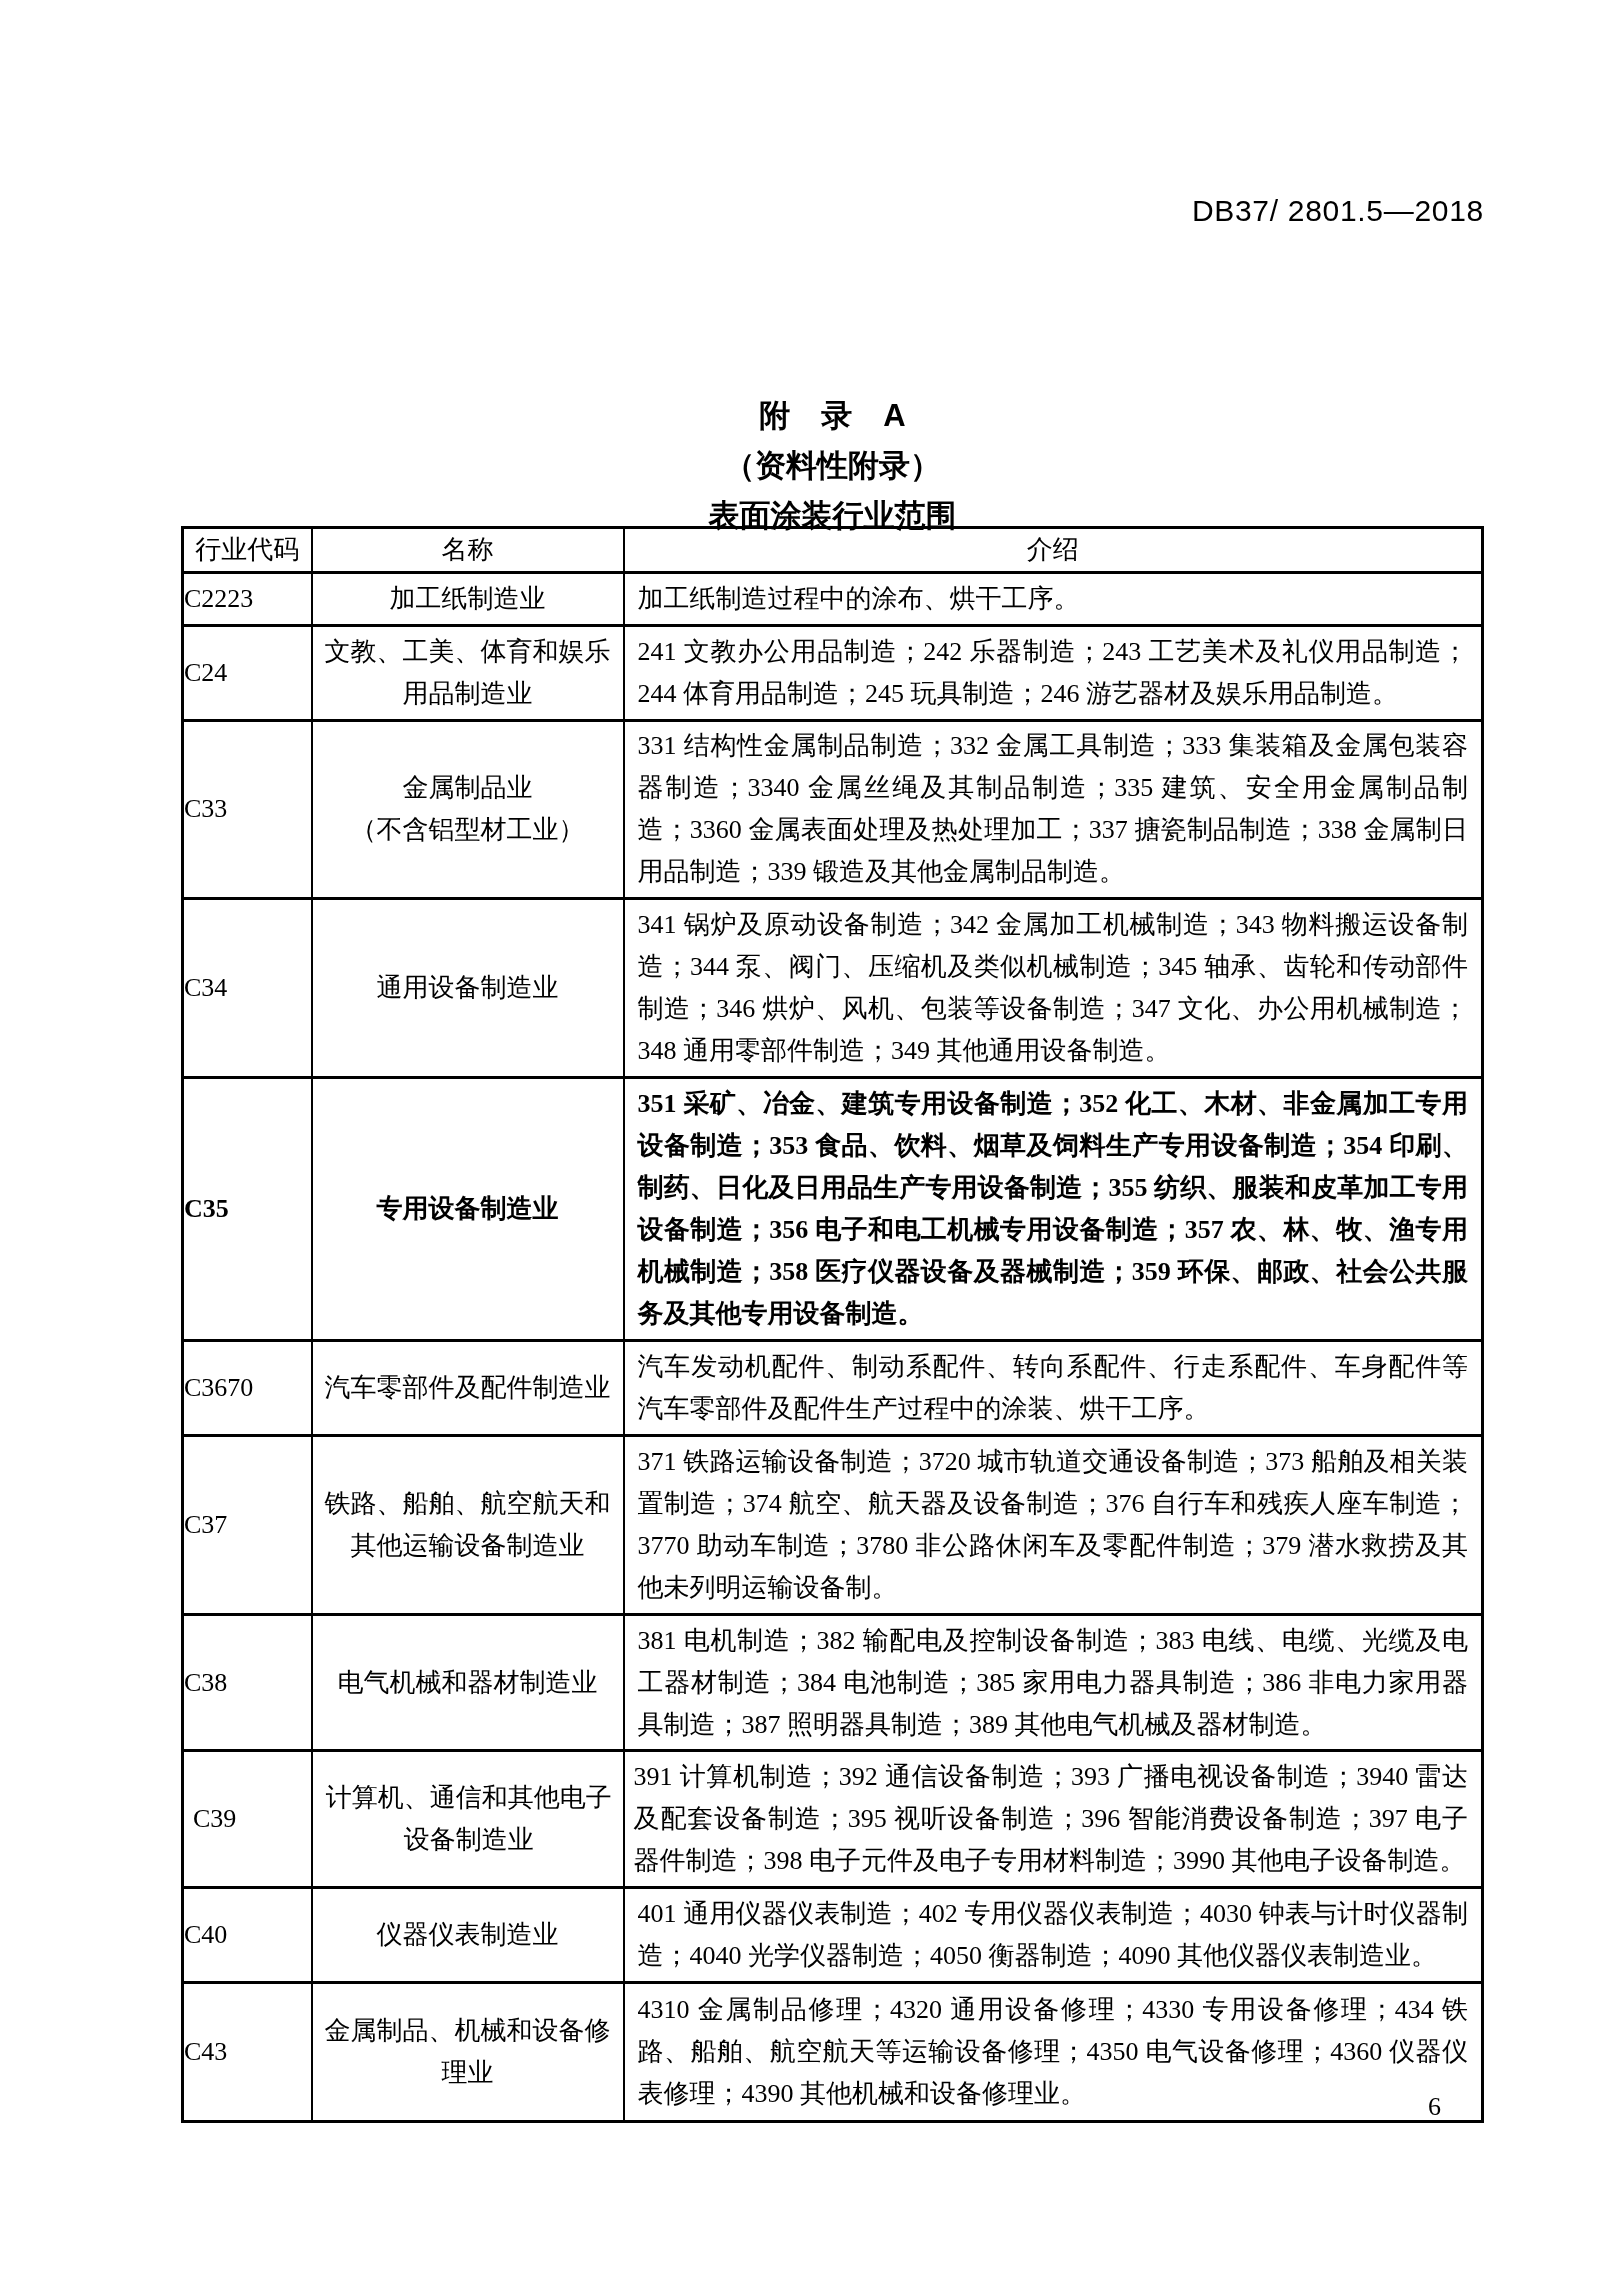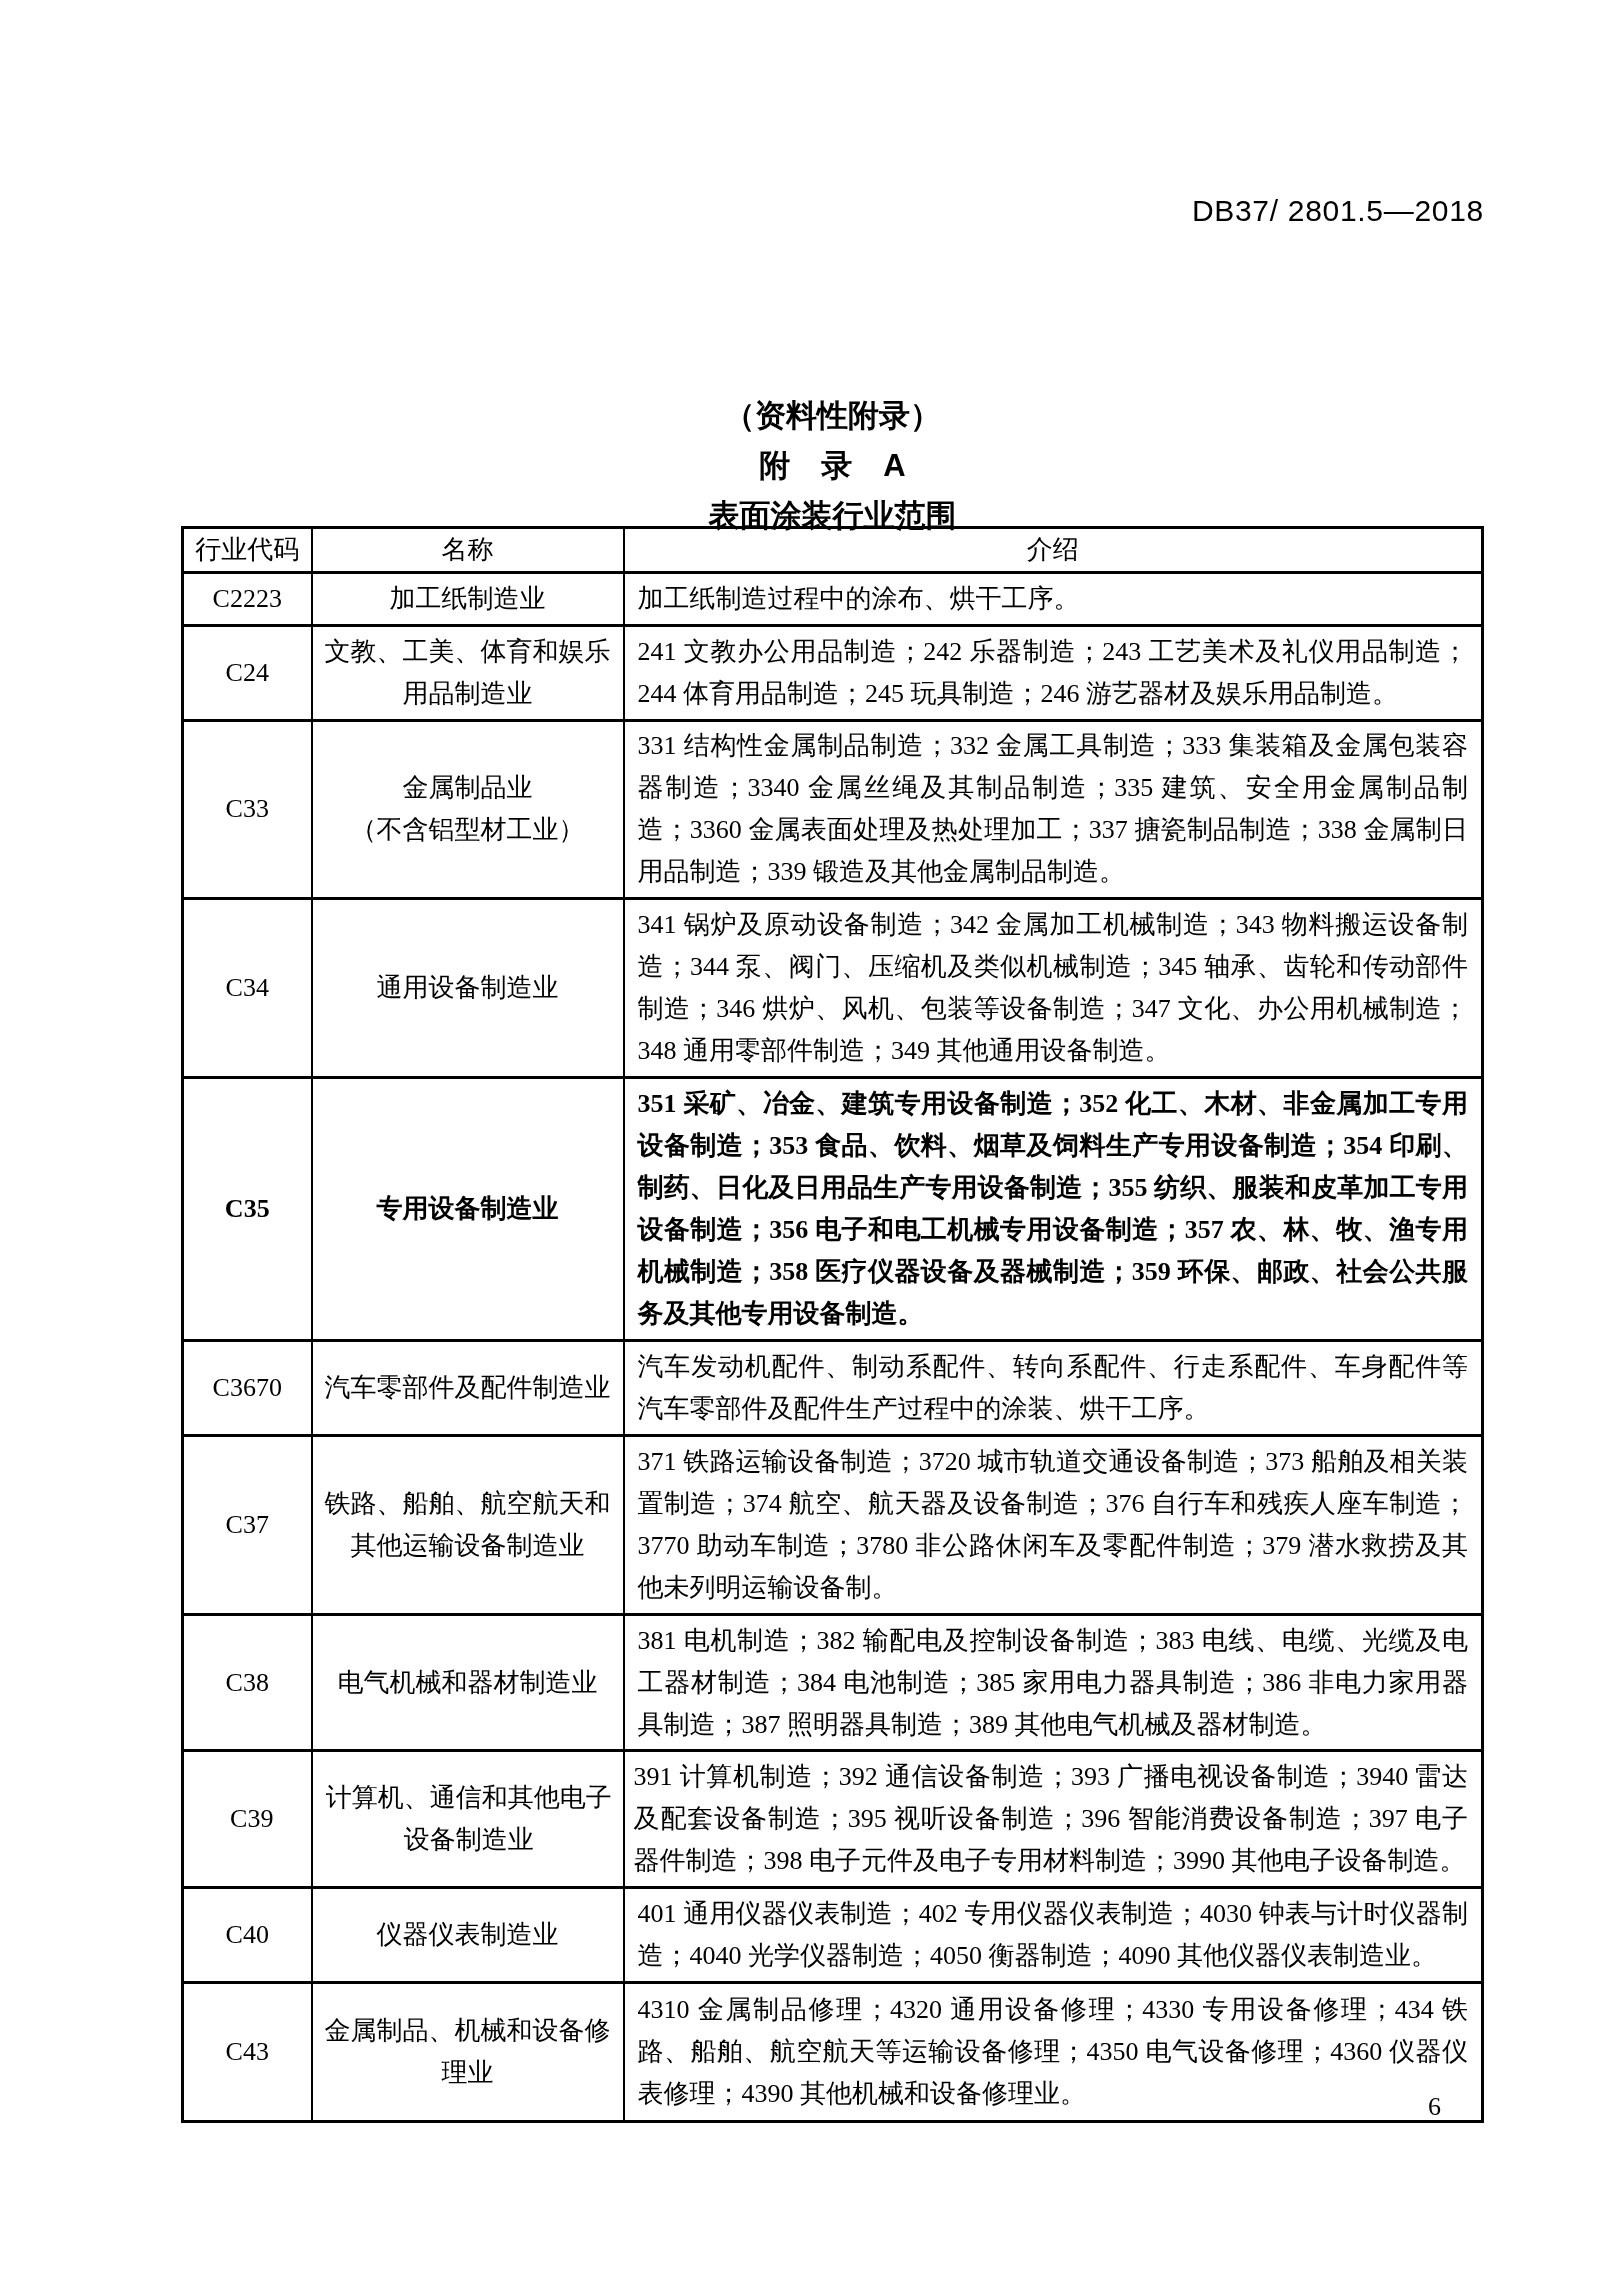--- a/index.html
+++ b/index.html
@@ -47,21 +47,21 @@
   col.c-code { width: 129px; }
   col.c-name { width: 312px; }
   table.industry tr { border-top: 3.9px solid #000; }
   table.industry th, table.industry td {
     border: 2.6px solid #000;
     vertical-align: middle;
     line-height: 42px;
     font-weight: normal;
   }
   th.h-cell { text-align: center; height: 44px; }
-  td.code-cell { text-align: center; font-family: "Liberation Serif", serif; }
+  td.code-cell { text-align: left; font-family: "Liberation Serif", serif; }
   td.name-cell { text-align: center; white-space: pre-line; padding: 2.6px 6.5px; }
   td.intro-cell { text-align: justify; padding: 3.9px 13px; }
   tr.r1  td { height: 46px; }
   tr.r2  td { height: 94px; }
   tr.r3  td { height: 168px; }
   tr.r4  td { height: 173px; }
   tr.r5  td { height: 219px; font-weight: bold; }
   tr.r6  td { height: 88px; }
   tr.r7  td { height: 179px; }
   tr.r8  td { height: 131px; }
@@ -77,22 +77,22 @@
   }
 </style>
 </head>
 <body>
 
 <div class="page">
 
   <div class="doc-number">DB37/ 2801.5—2018</div>
 
   <div class="titles">
+    <div class="title-line">附　录　A</div>
     <div class="title-line">（资料性附录）</div>
-    <div class="title-line">附　录　A</div>
     <div class="title-line">表面涂装行业范围</div>
   </div>
 
   <table class="industry">
     <colgroup>
       <col class="c-code">
         <col class="c-name">
         <col>
     </colgroup>
     <thead>

